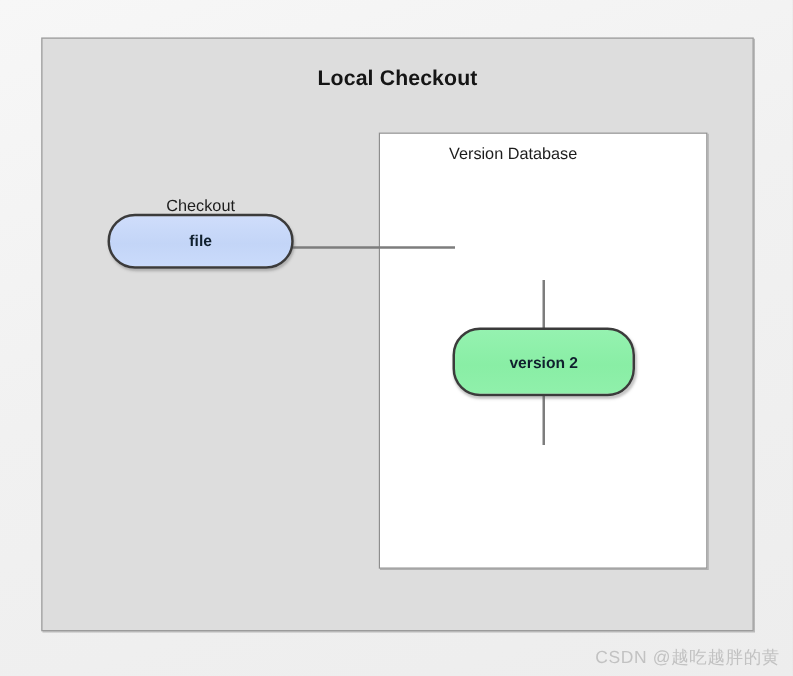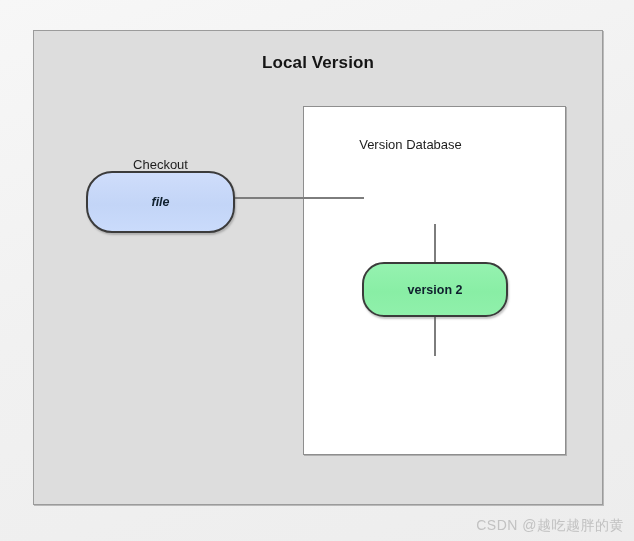--- a/index.html
+++ b/index.html
@@ -57,21 +57,21 @@
     height: 349px;
     background: #ffffff;
     border: 1px solid #8e8e8e;
     box-sizing: border-box;
     box-shadow: 1px 1px 0 rgba(130,130,130,0.5);
   }
 
   .db-title {
     position: absolute;
     left: 303px;
-    top: 137px;
+    top: 115px;
     width: 215px;
     text-align: center;
     font-size: 13px;
     font-weight: normal;
     color: #1d1d1d;
   }
 
   
   .checkout-title {
     position: absolute;
@@ -96,24 +96,23 @@
     font-size: 12.5px;
     font-weight: bold;
     color: #10202e;
     box-shadow: 1px 2px 2px rgba(90,90,90,0.35);
   }
 
   .node-file {
     left: 86px;
     top: 171px;
     width: 149px;
-    height: 62px;
+    height: 44px;
     border-radius: 26px;
     background: linear-gradient(180deg, #cfddfb 0%, #c3d5f7 55%, #cadbfb 100%);
-    font-style: italic;
   }
 
   .node-version {
     left: 362px;
     width: 146px;
     height: 55px;
     border-radius: 22px;
     background: linear-gradient(180deg, #95f2b0 0%, #89eea5 55%, #90f0ab 100%);
   }
 
@@ -156,21 +155,21 @@
     white-space: nowrap;
     user-select: none;
   }
 </style>
 </head>
 <body>
 
 <div id="diagram-root">
 
   <div class="local-panel">
-    <div class="panel-title">Local Version</div>
+    <div class="panel-title">Local Checkout</div>
   </div>
 
   <div class="checkout-title">Checkout</div>
 
   <div class="db-box"></div>
   <div class="db-title">Version Database</div>
 
   <div class="connector conn-h-file-v3"></div>
   <div class="connector conn-v-3-2"></div>
   <div class="connector conn-v-2-1"></div>

